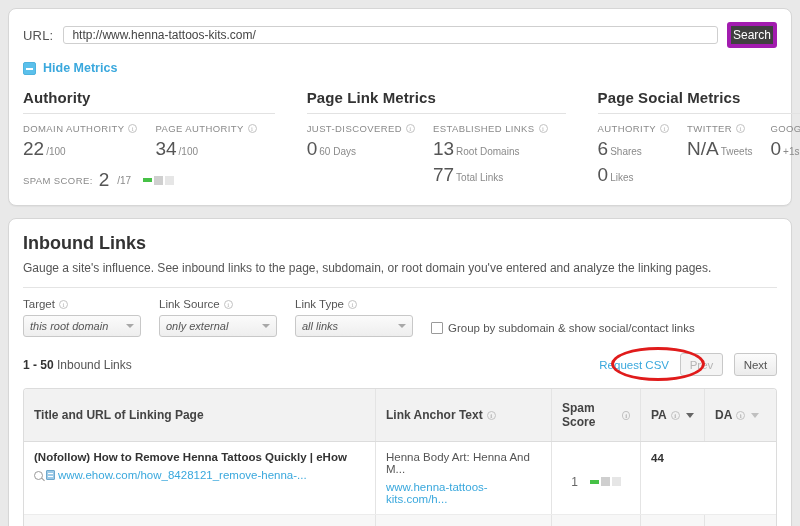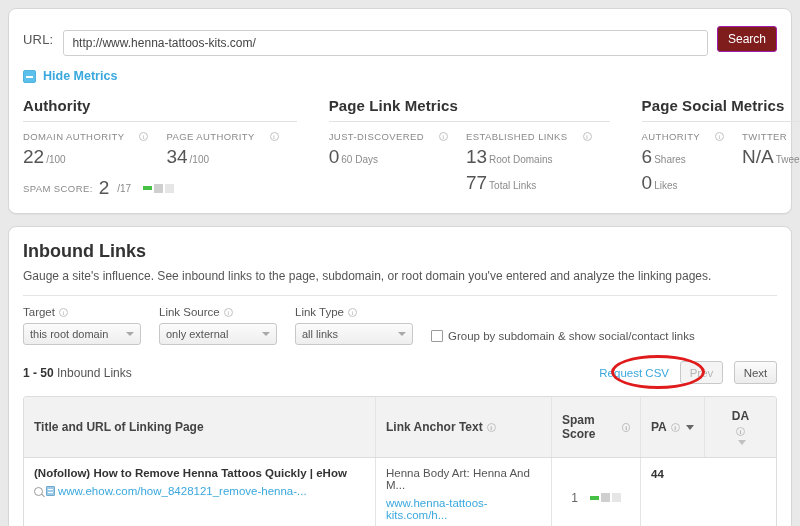--- a/index.html
+++ b/index.html
@@ -21,36 +21,35 @@
   }
 
   
   #url-panel { padding: 13px 14px 14px 14px; }
   .url-row { display: flex; align-items: center; }
   .url-label {
     font-size: 13px; color: #555; margin-right: 10px; letter-spacing: .2px;
   }
   .url-input {
     flex: 1 1 auto;
-    height: 26px;
+    height: 18px;
     border: 1px solid #cfcfcf;
     border-radius: 3px;
     padding: 0 8px;
     font-size: 12px;
     color: #444;
     font-family: "Liberation Sans", sans-serif;
     background: #fff;
     outline: none;
-    margin-top: 8px;
   }
   .search-btn {
     margin-left: 9px;
-    width: 60px; height: 26px;
-    background: #7f1d1d;
-    border: 1px solid #a21caf;
+    width: 50px; height: 26px;
+    background: #404040;
+    border: 4px solid #a21caf;
     border-radius: 3px;
     color: #ffffff;
     font-size: 12px;
     font-family: "Liberation Sans", sans-serif;
     cursor: pointer;
   }
 
   .hide-metrics {
     display: flex; align-items: center;
     margin-top: 13px;
@@ -84,21 +83,21 @@
     padding-bottom: 7px;
     border-bottom: 1px solid #e2e2e2;
     margin-bottom: 9px;
     letter-spacing: .1px;
   }
   .mrow { display: flex; }
   .mitem { margin-right: 18px; }
   .mcaption {
     font-size: 9.5px; color: #8a8a8a; letter-spacing: .4px;
     white-space: nowrap;
-    display: flex; align-items: center; gap: 15px;
+    display: flex; align-items: center; gap: 4px;
   }
   .num-line { margin-top: 4px; white-space: nowrap; }
   .bignum { font-size: 19px; color: #555; font-weight: normal; }
   .unit { font-size: 10px; color: #8a8a8a; margin-left: 2px; }
   .info-i {
     display: inline-block;
     width: 9px; height: 9px; line-height: 9px;
     border-radius: 50%;
     border: 1px solid #c2c2c2;
     color: #b5b5b5;
@@ -132,21 +131,21 @@
     width: 118px; height: 22px;
     border: 1px solid #c8c8c8;
     border-radius: 3px;
     background: linear-gradient(#fbfbfb, #eeeeee);
     display: flex; align-items: center;
     padding: 0 6px;
     font-size: 11px; color: #555;
     cursor: pointer;
     position: relative;
   }
-  .select .sv { flex: 1 1 auto; overflow: hidden; white-space: nowrap; }
+  .select .sv { flex: 1 1 auto; overflow: hidden; white-space: nowrap; font-style: italic; }
   .caret {
     width: 0; height: 0;
     border-left: 4px solid transparent;
     border-right: 4px solid transparent;
     border-top: 4px solid #a8a8a8;
   }
   .chk-wrap { display: flex; align-items: center; padding-bottom: 3px; }
   .chk {
     width: 12px; height: 12px; border: 1px solid #9a9a9a;
     background: #fff; margin-right: 5px; border-radius: 1px;
@@ -191,21 +190,21 @@
     overflow: hidden;
     width: 100%;
   }
   .trow { display: flex; }
   .thead { background: #f2f2f2; border-bottom: 1px solid #dcdcdc; }
   .thead .tc {
     font-size: 12px; font-weight: bold; color: #444;
     padding: 12px 10px; display: flex; align-items: center; gap: 4px;
   }
   .tc { border-right: 1px solid #e4e4e4; }
-  .tc:last-child { border-right: none; flex-direction: column; }
+  .tc:last-child { border-right: none; }
   .c-title { flex: 0 0 352px; }
   .c-anchor { flex: 0 0 176px; }
   .c-spam { flex: 0 0 89px; }
   .c-pa { flex: 0 0 64px; }
   .c-da { flex: 1 1 auto; }
 
   .tbody .trow { border-bottom: 1px solid #ececec; }
   .tbody .trow.alt { background: #f7f7f7; }
   .tbody .tc { padding: 9px 10px; }
   .cell-title { font-size: 11.5px; color: #333; font-weight: bold; }

